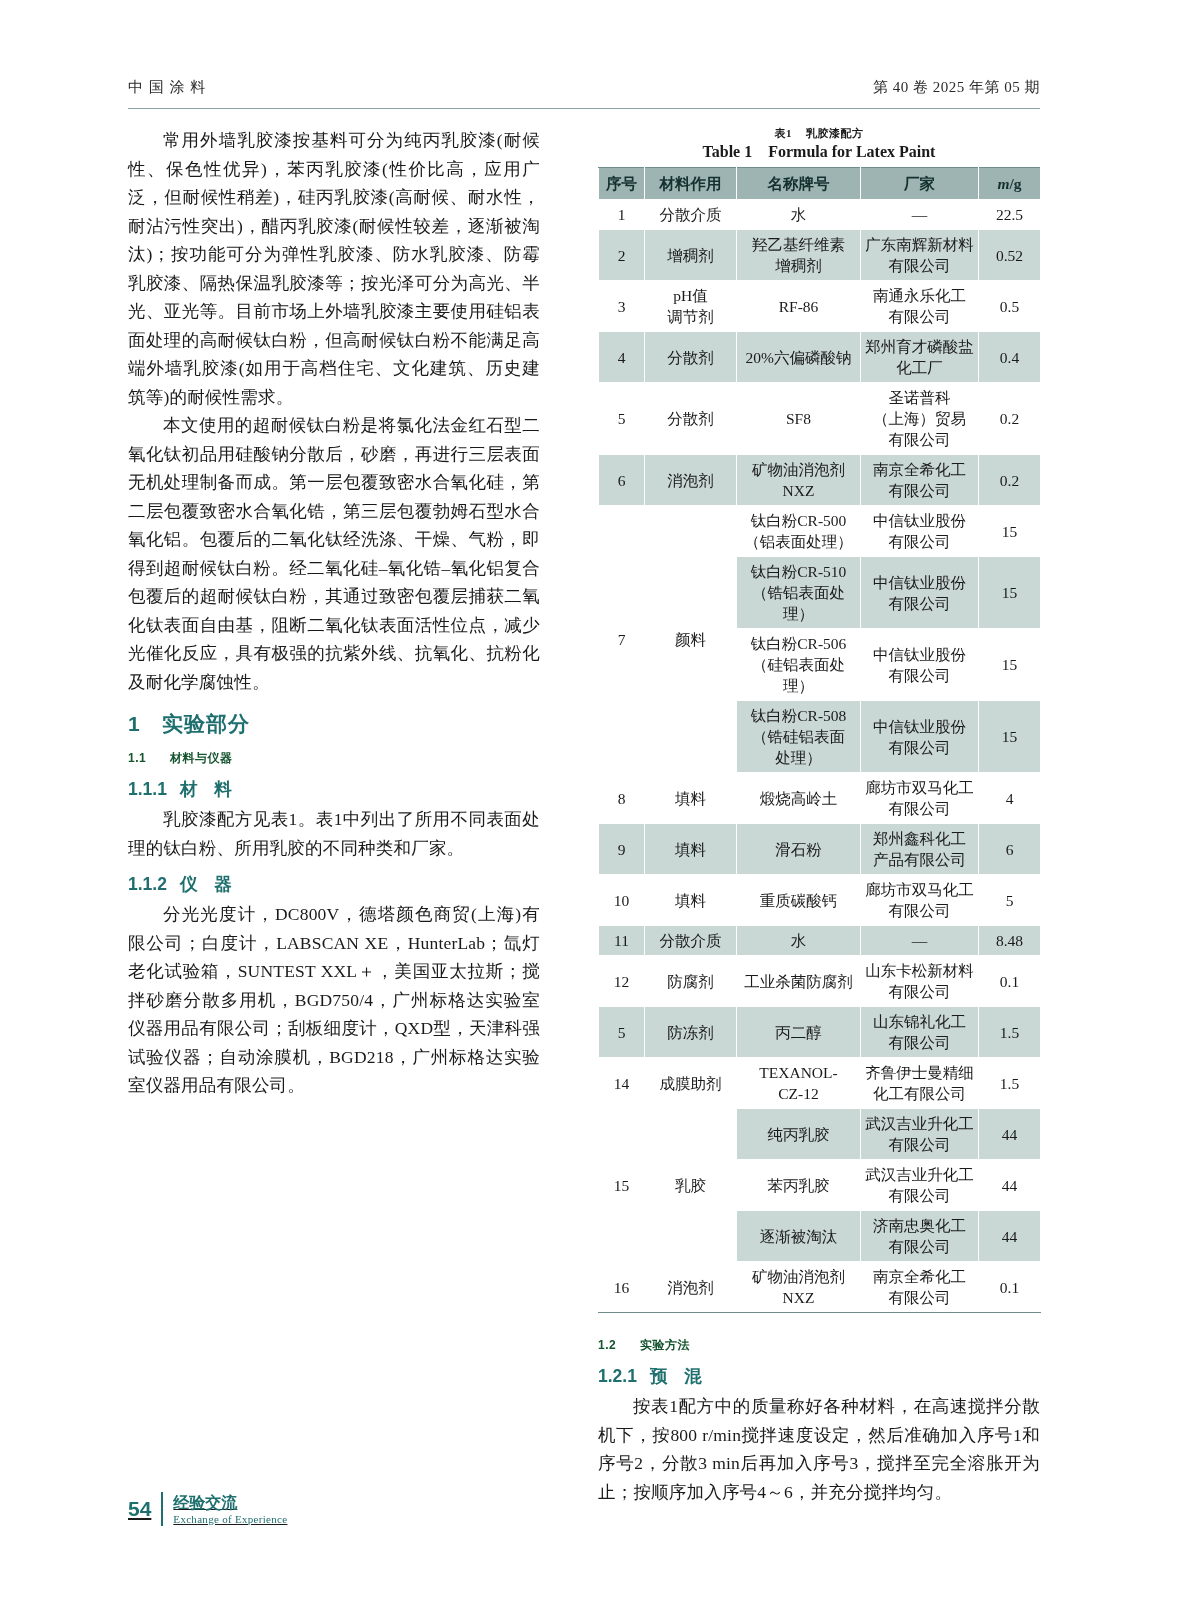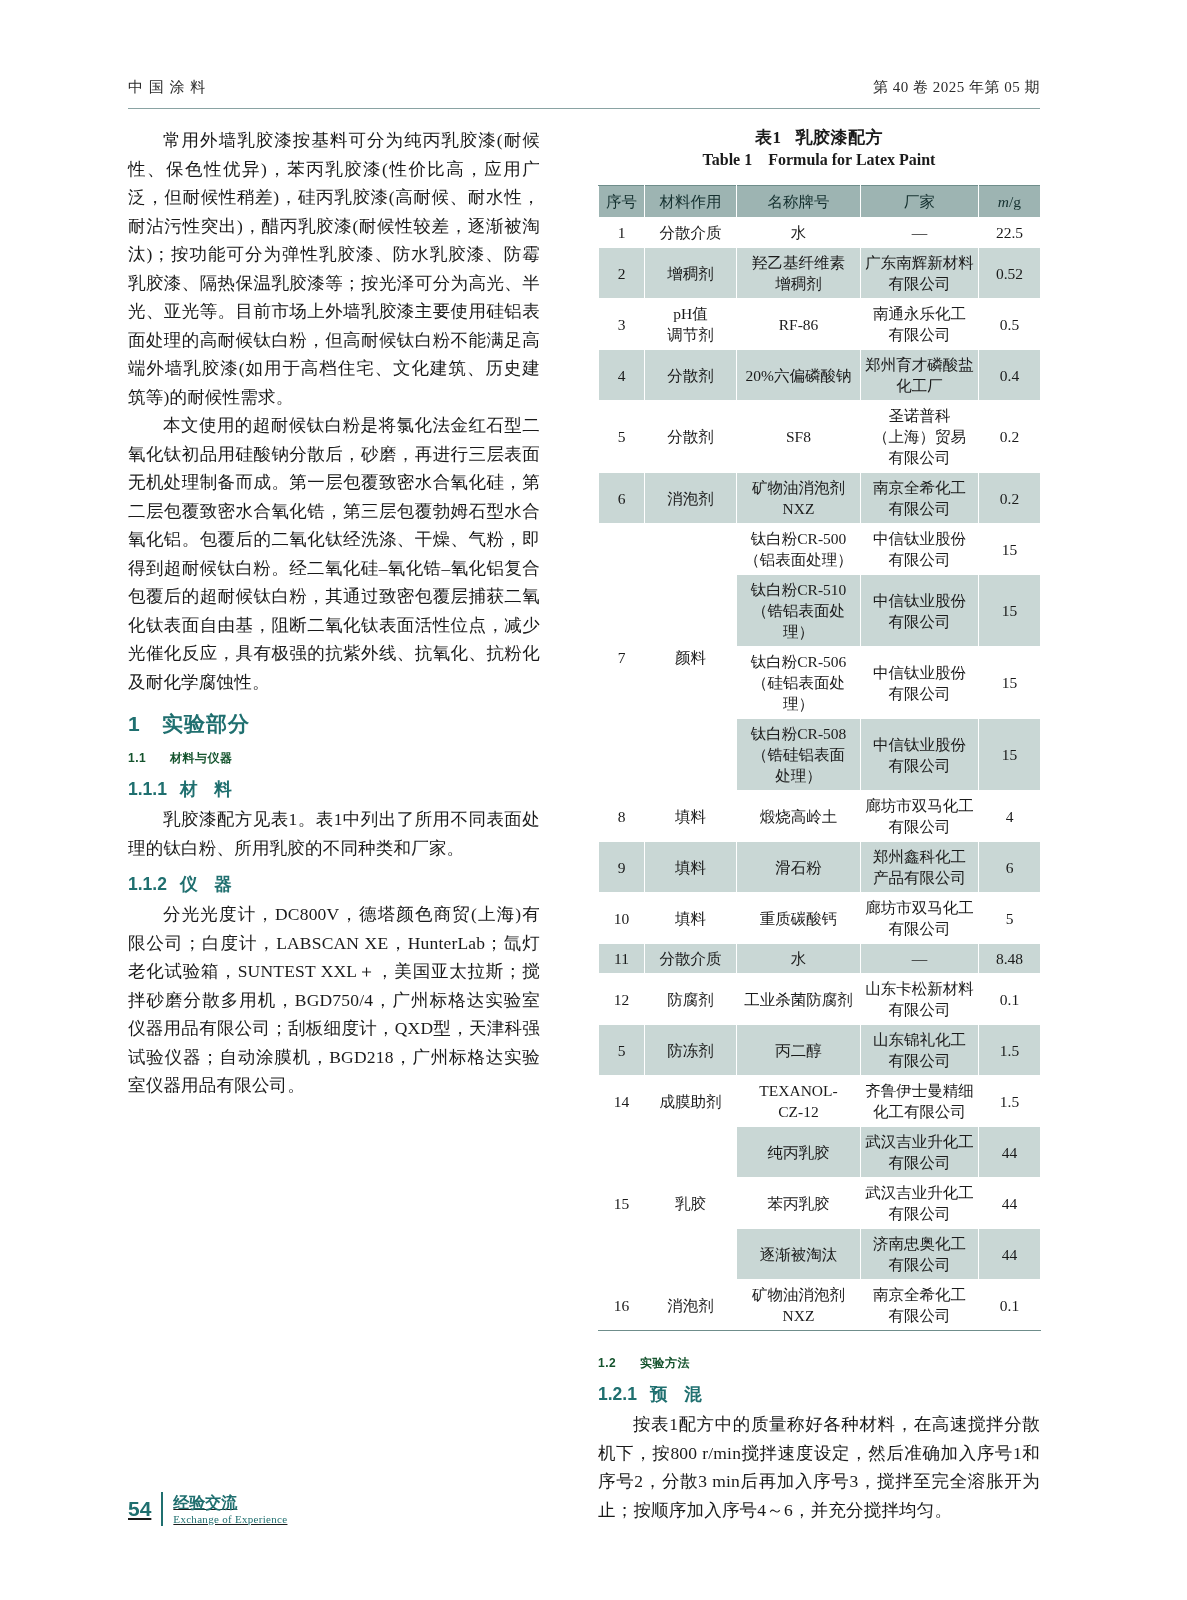--- a/index.html
+++ b/index.html
@@ -99,52 +99,52 @@
     font-family: "Liberation Sans", sans-serif;
     color: #1f6f6f;
     font-weight: bold;
   }
   h4.sec .num { display: inline-block; width: 52px; }
   h4.sec .lbl { letter-spacing: 6px; }
 
   
   .table-title {
     text-align: center;
-    font-size: 17px;
+    font-size: 11px;
     font-weight: bold;
     margin: 0 0 2px 0;
     letter-spacing: 0.5px;
   }
   .table-title .tnum { margin-right: 14px; }
   .table-title-en {
     text-align: center;
     font-size: 16px;
     font-weight: bold;
     font-family: "Liberation Serif", serif;
-    margin: 0 0 16px 0;
+    margin: 0 0 6px 0;
   }
   .table-title-en .tnum { margin-right: 16px; }
 
   table.formula {
     border-collapse: collapse;
     width: 442px;
     font-size: 15.5px;
     table-layout: fixed;
   }
   table.formula th, table.formula td {
     border: 1px solid #ffffff;
     text-align: center;
     vertical-align: middle;
     padding: 4px 2px;
     line-height: 21px;
   }
   table.formula thead th {
     background: #9db4b2;
     color: #14302f;
-    font-weight: normal;
+    font-weight: bold;
     border-top: 1.5px solid #6f8d8b;
     border-bottom: 1px solid #ffffff;
     padding: 5px 2px;
   }
   table.formula td.shade { background: #c9d7d5 !important; }
   table.formula td.plain { background: #ffffff !important; }
   table.formula tbody tr:last-child td { border-bottom: 1.5px solid #6f8d8b; }
   .it { font-style: italic; }
 
   

